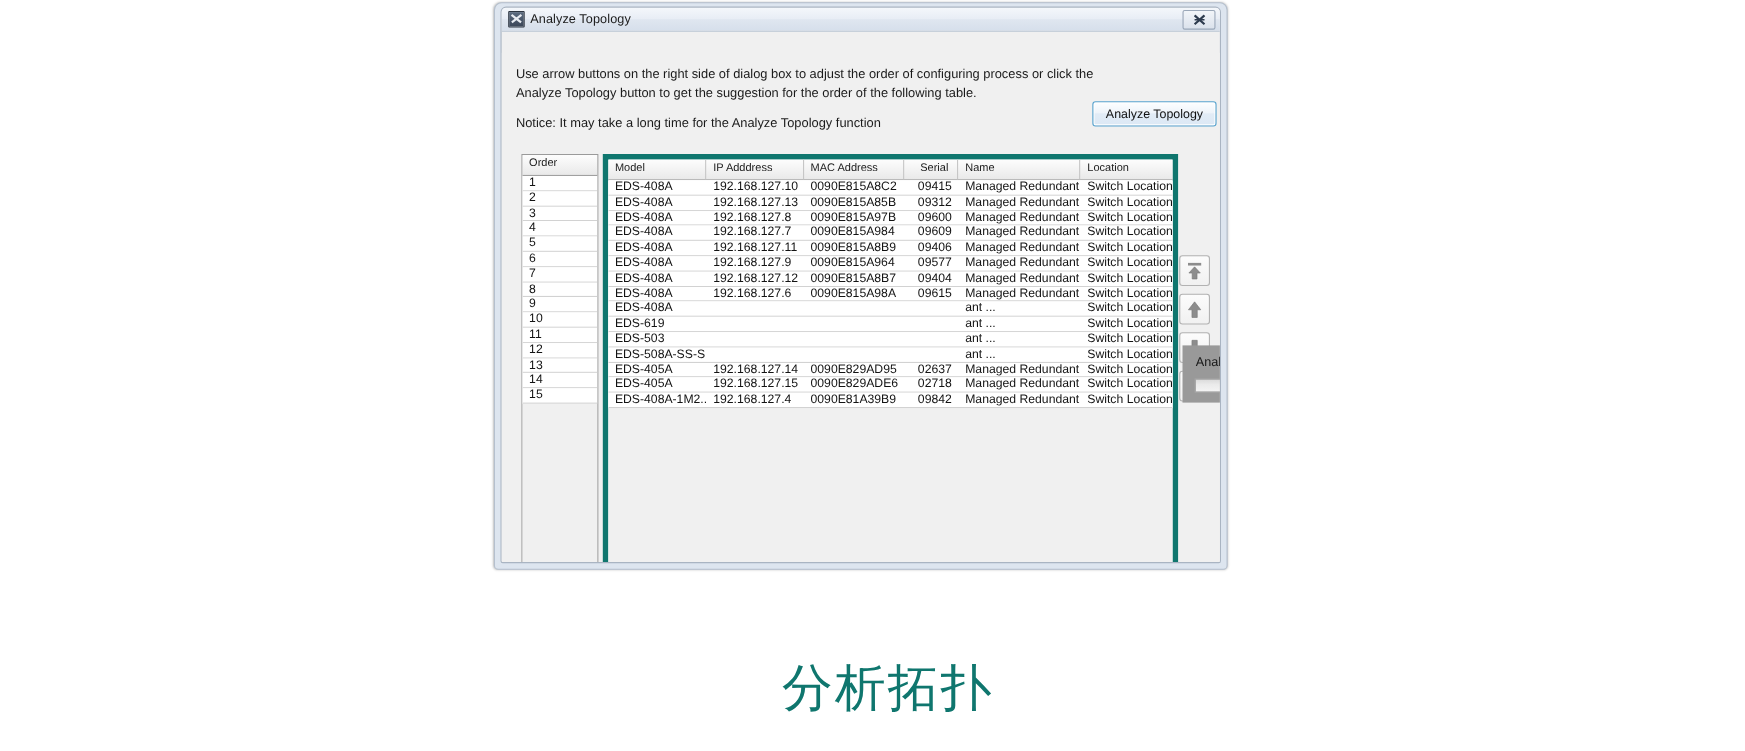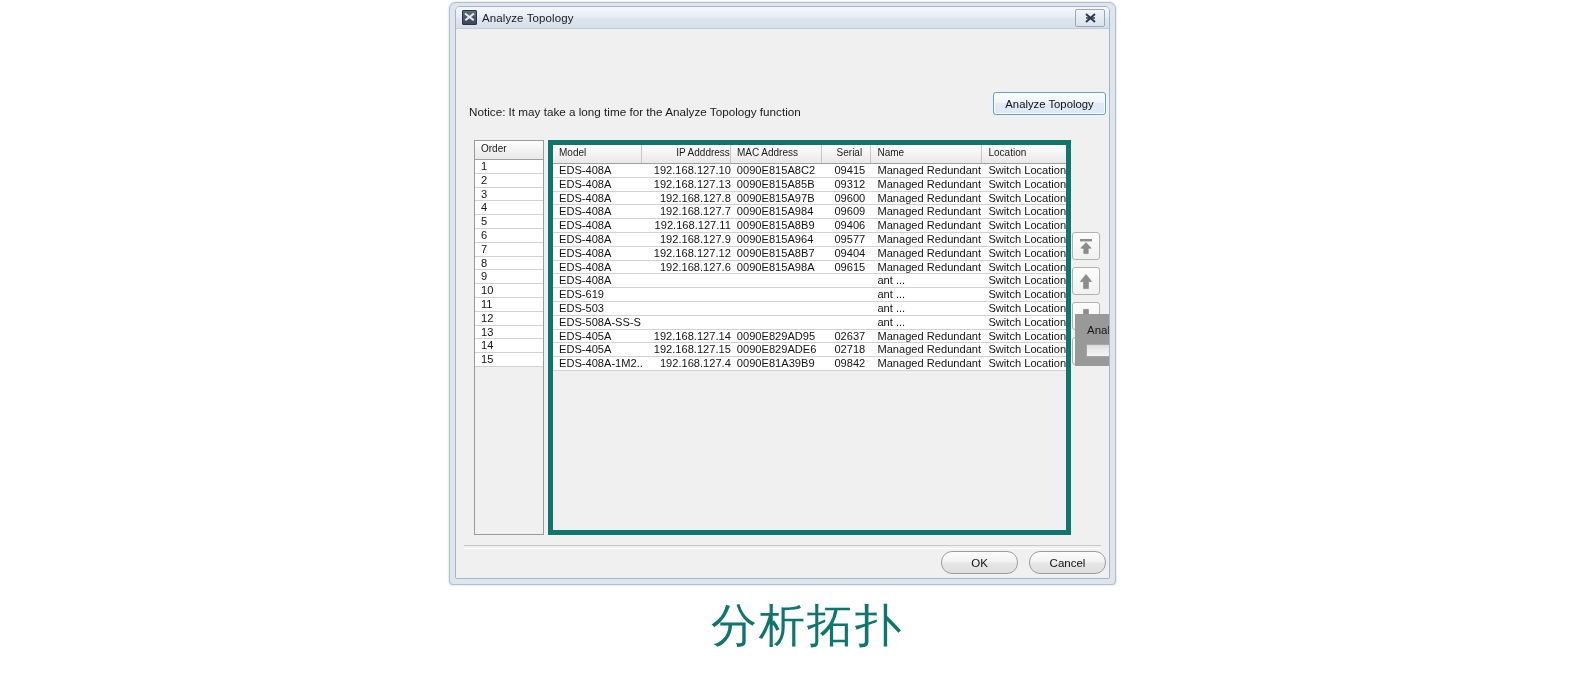--- a/index.html
+++ b/index.html
@@ -15,21 +15,21 @@
     font-family: "Liberation Sans", sans-serif;
     overflow: hidden;
   }
 
   
   #window {
     position: absolute;
     left: 449px;
     top: 2px;
     width: 667px;
-    height: 583px;
+    height: 516px;
     background: #dde5ef;
     border: 1px solid #b5c0ce;
     border-radius: 7px 7px 4px 4px;
     box-sizing: border-box;
     box-shadow: 0 0 2px rgba(0,0,0,0.25);
   }
   #window-inner {
     position: absolute;
     left: 5px;
     top: 3px;
@@ -221,21 +221,21 @@
     position: absolute;
     left: 0; right: 0;
     top: 19px;
     bottom: 0;
     background: #f0f0f0;
   }
   .rows-block { background: #ffffff; }
 
   
   .c-model { width: 91px; }
-  .c-ip    { width: 90px; text-align: right; }
+  .c-ip    { width: 90px; }
   .c-mac   { width: 93px; }
   .c-ser   { width: 50px; text-align: center; }
   .c-name  { width: 113px; }
   .c-loc   { width: 85px; }
   .c-order { width: 100%; }
 
   
   #arrow-col {
     position: absolute;
     left: 1072px;
@@ -342,20 +342,21 @@
         <svg width="11" height="10" viewBox="0 0 11 10">
           <path d="M1 1 L10 9 M10 1 L1 9" stroke="#2d3b4e" stroke-width="2" fill="none"></path>
           <path d="M1 5 L10 5" stroke="#2d3b4e" stroke-width="1.4" fill="none"></path>
         </svg>
       </span>
     </div>
 
 
     <div id="body-area">
 
+      <div id="instructions">Use arrow buttons on the right side of dialog box to adjust the order of configuring process or click the Analyze Topology button to get the suggestion for the order of the following table.</div>
       <div id="notice">Notice: It may take a long time for the Analyze Topology function</div>
 
       <div id="analyze-button">Analyze Topology</div>
 
       <div id="table-wrap">
 
         <div id="order-pane">
           <div class="hdr-row">
             <div class="hdr-cell c-order">Order</div>
           </div>

